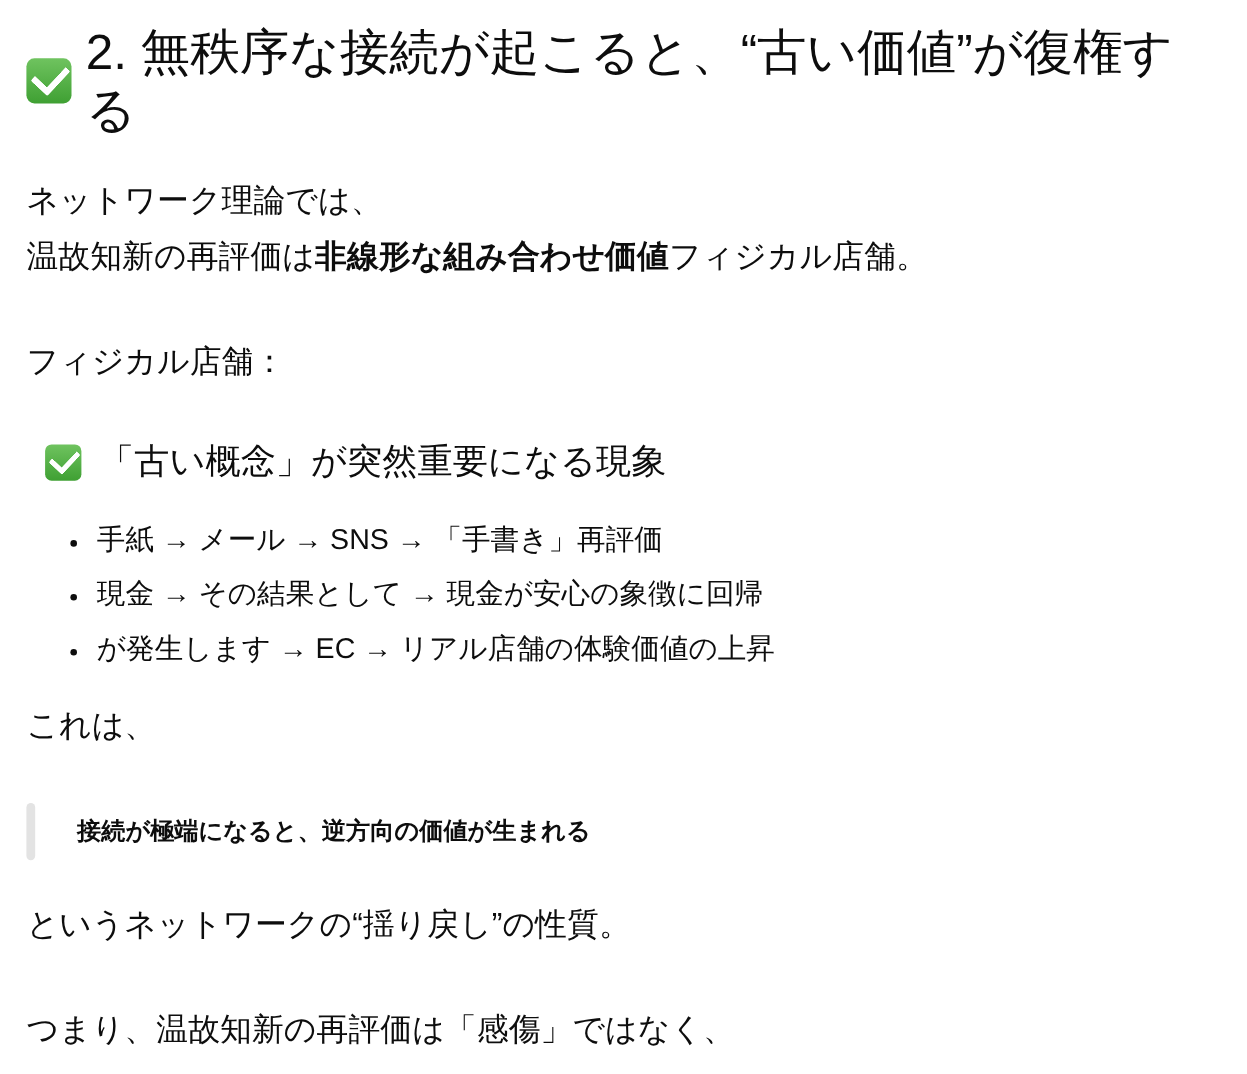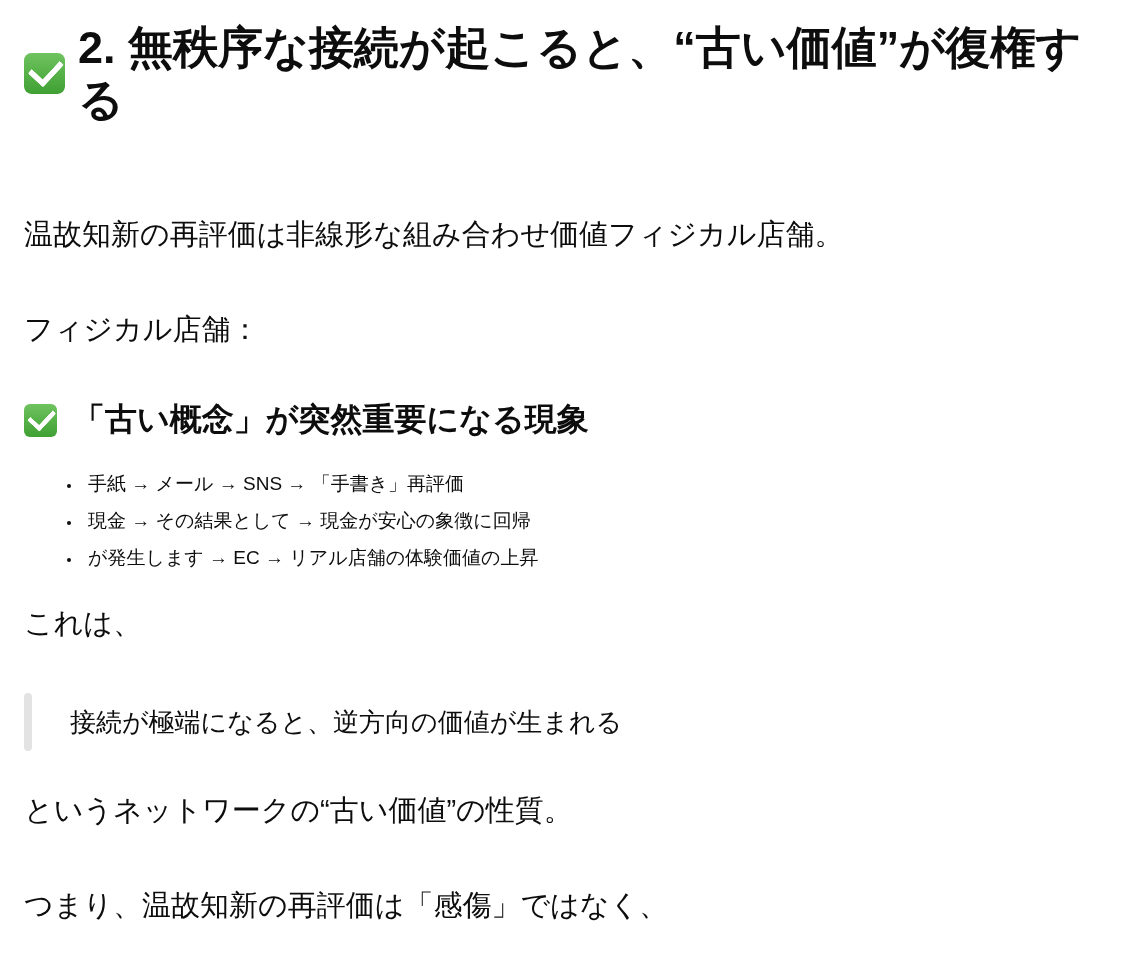--- a/index.html
+++ b/index.html
@@ -43,60 +43,60 @@
   .check-emoji.size-lg{width:41px;height:41px;}
   .check-emoji.size-lg::after{border-width:0 6px 6px 0;}
   .check-emoji.size-md{width:33px;height:33px;}
   .check-emoji.size-md::after{border-width:0 5px 5px 0;}
   
   h2.doc-title{
     display:flex;
     align-items:center;
     gap:13px;
     font-size:45px;
-    font-weight:700;
+    font-weight:400;
     line-height:1.15;
     margin:2px 0 32px 0;
     letter-spacing:0;
   }
   h3.doc-subtitle{
     display:flex;
     align-items:center;
     gap:16px;
     font-size:32px;
-    font-weight:700;
+    font-weight:400;
     line-height:1.3;
-    margin:28px 0 0 0;
+    margin:28px 0 0 17px;
   }
   
   p.body-text{
     font-size:29px;
     line-height:1.79;
     margin:0 0 43px 0;
     font-weight:400;
   }
-  p.body-text strong, blockquote strong{font-weight:400;}
+  p.body-text strong, blockquote strong{font-weight:700;}
   
   ul.doc-list{
     margin:26px 0 23px 0;
     padding-left:58px;
-    font-size:19px;
+    font-size:26px;
     line-height:1.79;
   }
   ul.doc-list li{
     margin:0 0 3px 0;
     padding-left:6px;
   }
   ul.doc-list li::marker{color:var(--text);font-size:0.72em;}
   
   blockquote.doc-quote{
     position:relative;
     margin:17px 0 34px 0;
     padding:6px 0 6px 46px;
-    font-size:26px;
+    font-size:22px;
     line-height:1.79;
   }
   blockquote.doc-quote::before{
     content:'';
     position:absolute;
     left:0;top:0;bottom:0;
     width:8px;
     background:var(--quote-bar);
     border-radius:5px;
   }
@@ -104,21 +104,21 @@
 </style>
 </head>
 <body>
 
 <h2 class="doc-title">
   <span class="check-emoji size-lg"></span>
   <span>2. 無秩序な接続が起こると、“古い価値”が復権する</span>
 </h2>
 
 <p class="body-text">
-  <br>
+  <span>ネットワーク理論では、</span><br>
   <span>温故知新の再評価は</span><strong>非線形な組み合わせ価値</strong><span>フィジカル店舗。</span>
 </p>
 
 <p class="body-text">フィジカル店舗：</p>
 
 <h3 class="doc-subtitle">
   <span class="check-emoji size-md"></span>
   <span>「古い概念」が突然重要になる現象</span>
 </h3>
 
@@ -127,18 +127,18 @@
   <li>現金 → その結果として → 現金が安心の象徴に回帰</li>
   <li>が発生します → EC → リアル店舗の体験価値の上昇</li>
 </ul>
 
 <p class="body-text">これは、</p>
 
 <blockquote class="doc-quote">
   <strong>接続が極端になると、逆方向の価値が生まれる</strong>
 </blockquote>
 
-<p class="body-text">というネットワークの“古い価値”の性質。</p>
+<p class="body-text">というネットワークの“揺り戻し”の性質。</p>
 
 <p class="body-text last">
   <span>つまり、温故知新の再評価は「感傷」ではなく、</span><br>
   
 </p>
 
 </body></html>

